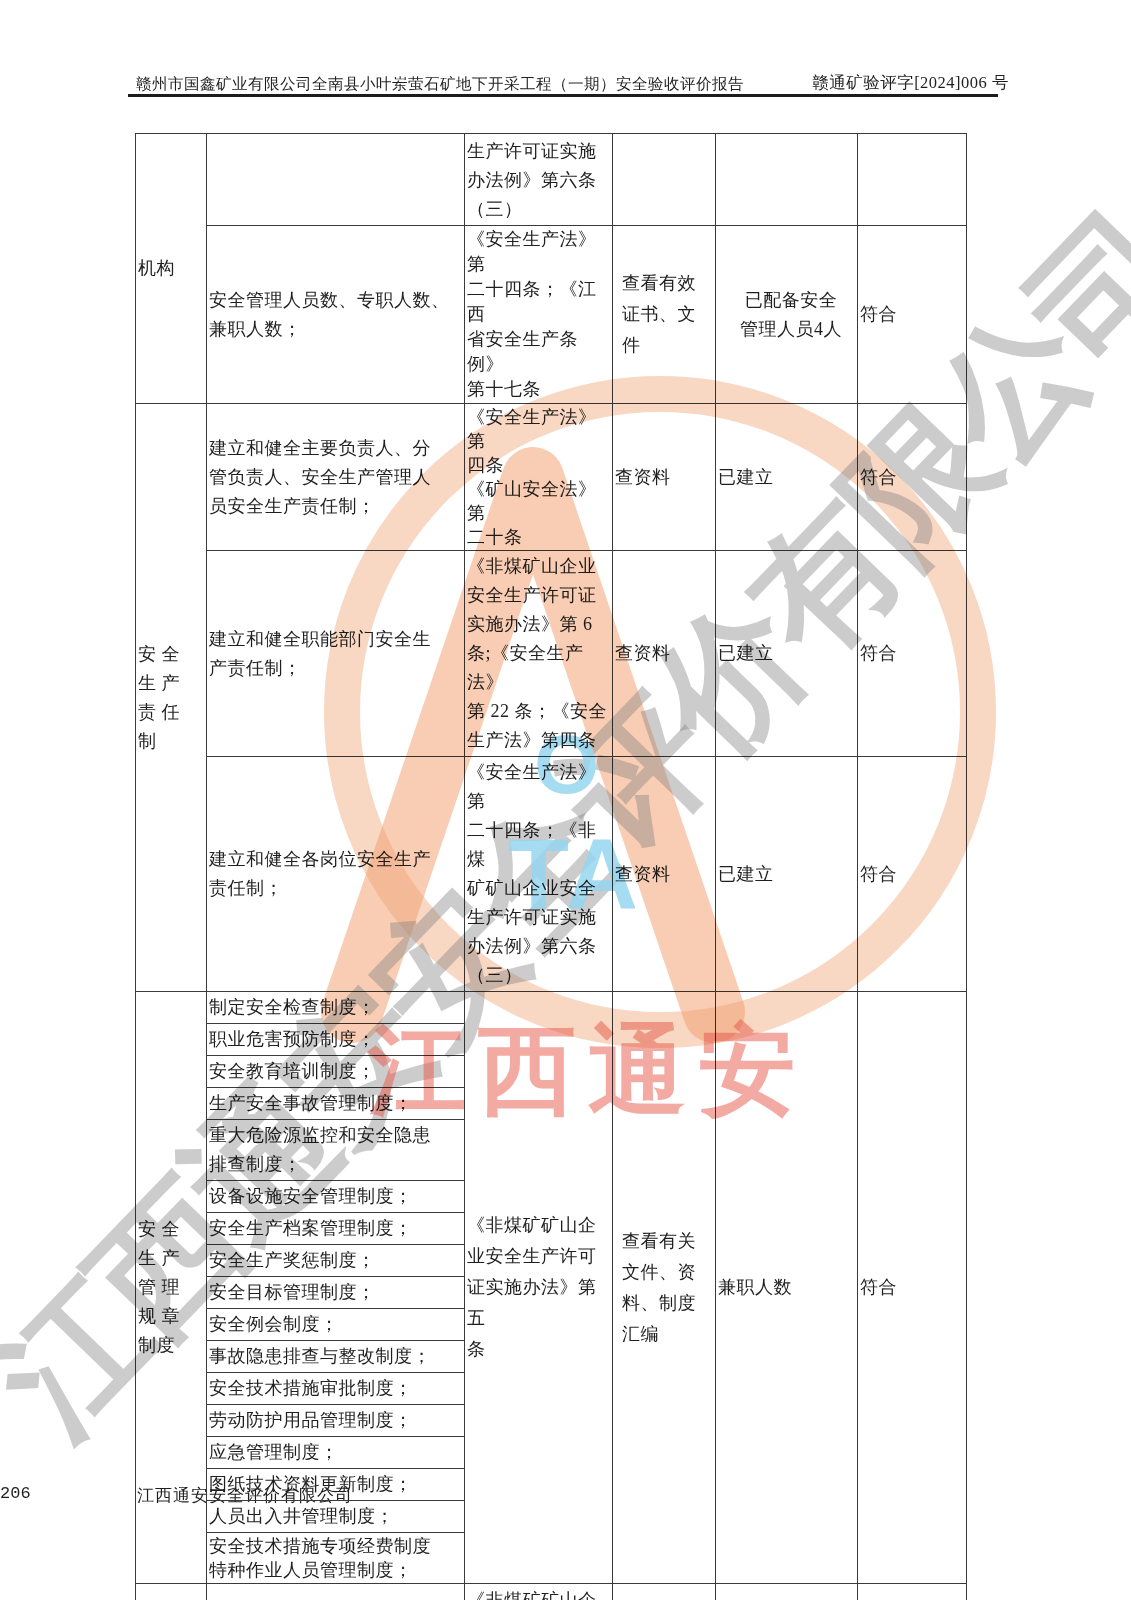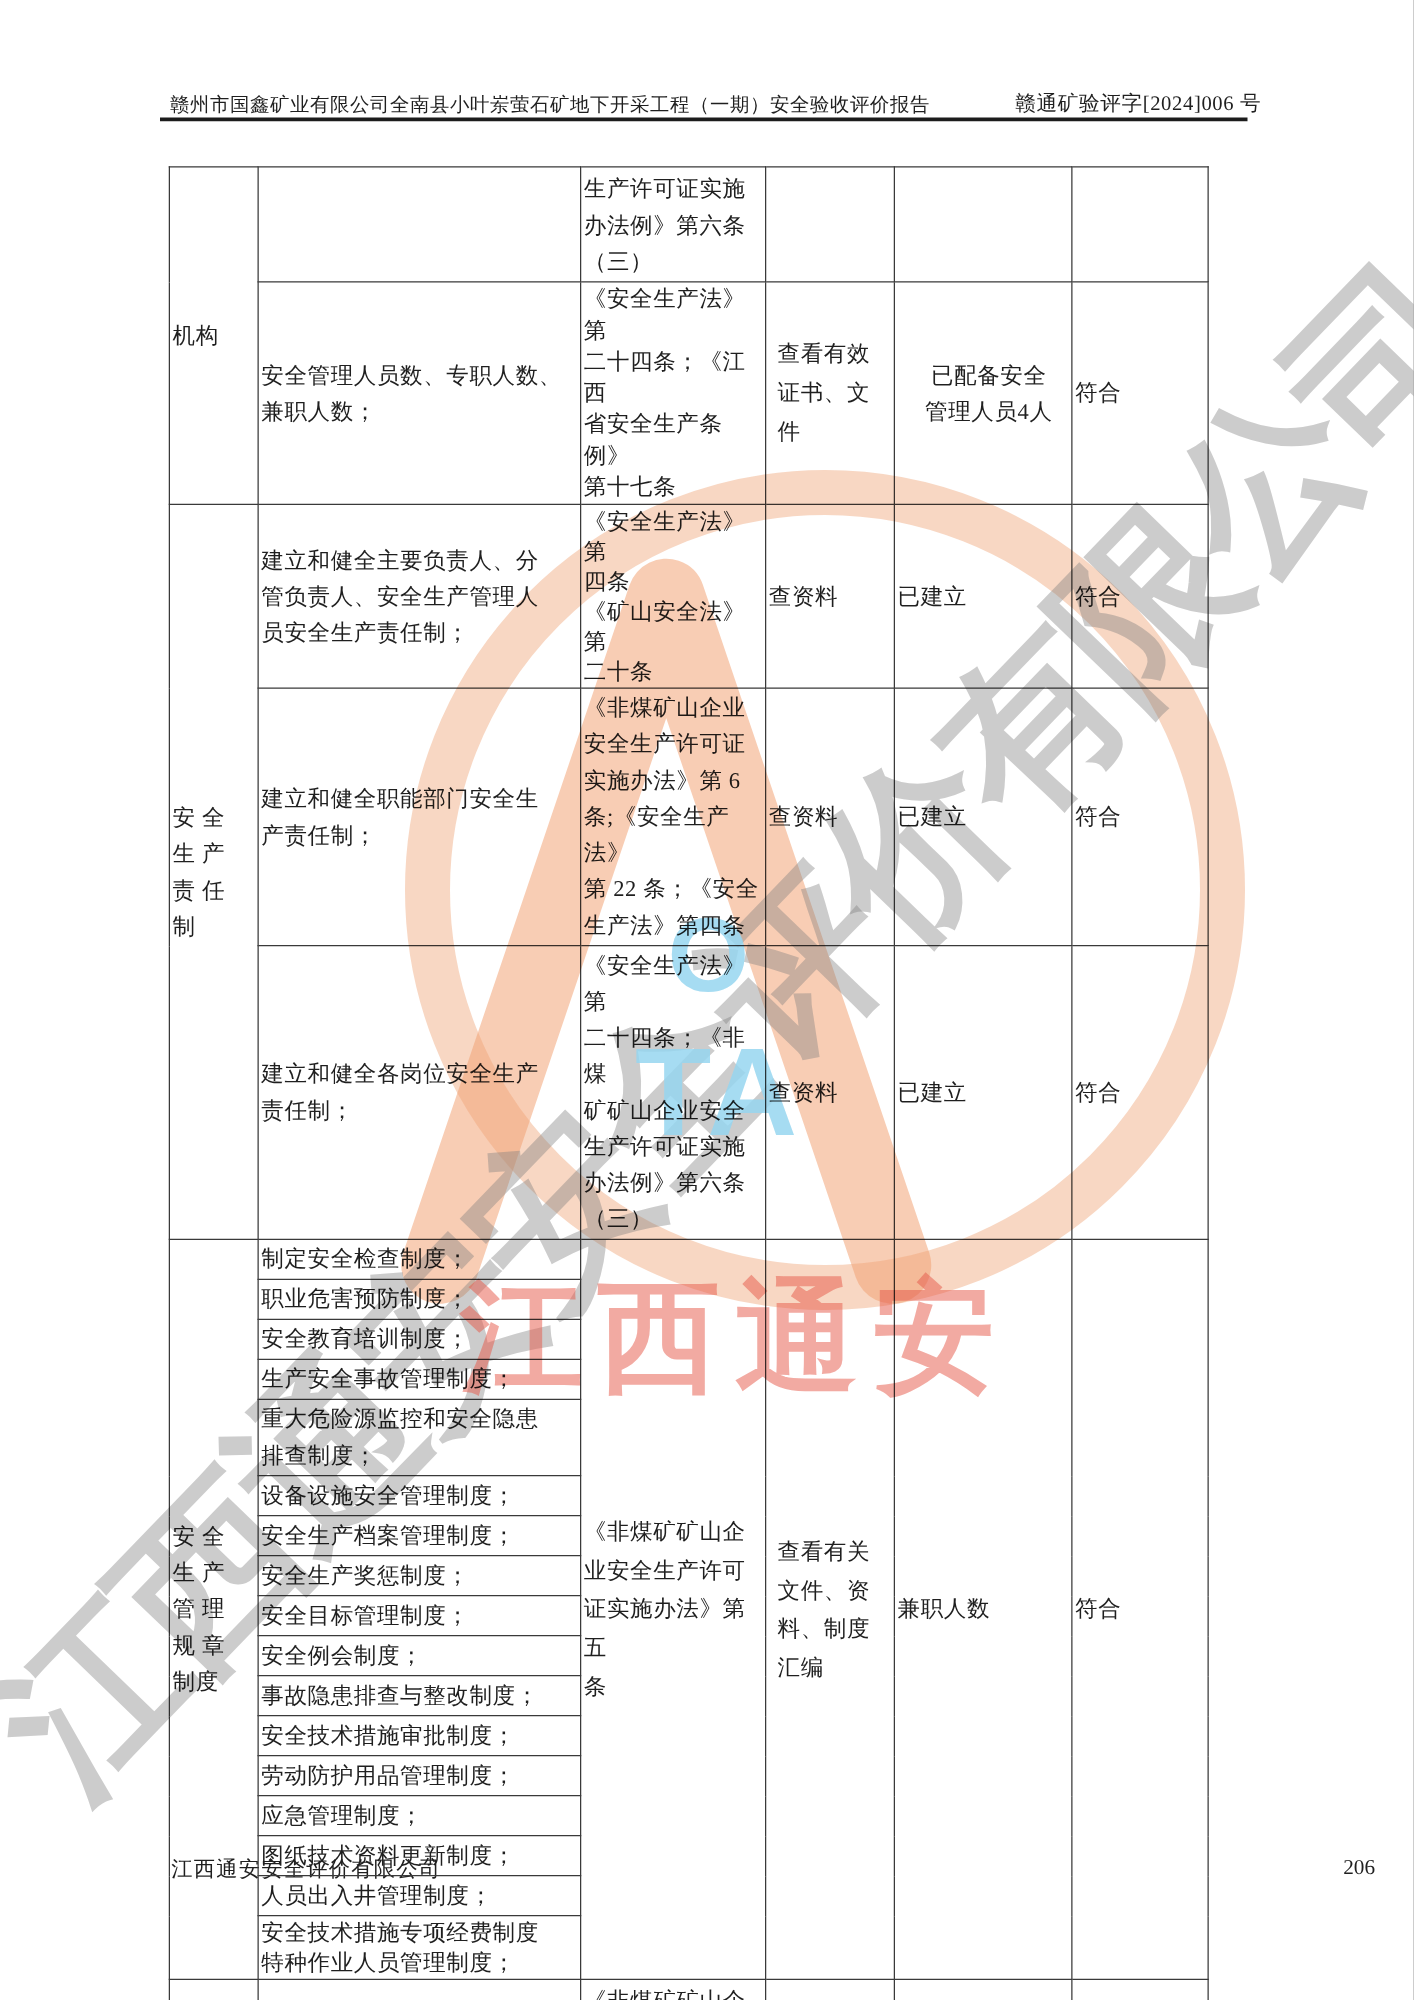--- a/index.html
+++ b/index.html
@@ -9,21 +9,21 @@
     background:#ffffff; overflow:hidden;
     font-family:"Liberation Serif","DejaVu Serif",serif;
     color:#1f1f1f;
   }
   
   .hdr-left  { position:absolute; left:136px; top:74px; font-size:15.5px; letter-spacing:.5px; white-space:nowrap; }
   .hdr-right { position:absolute; right:122px; top:72px; font-size:16.5px; letter-spacing:.5px; white-space:nowrap; }
   .hdr-rule  { position:absolute; left:128px; top:94px; width:870px; height:3px; background:#1c1c1c; }
   
   .ftr-company { position:absolute; left:137px; top:1484px; font-size:17px; letter-spacing:1px; }
-  .ftr-page    { position:absolute; left:0; top:1484px; width:1100px; text-align:right; font-size:17px; }
+  .ftr-page    { position:absolute; left:0; top:1484px; width:1100px; text-align:left; font-size:17px;font-family:Liberation Mono, monospace; }
   
   table.doc {
     position:absolute; left:135px; top:133px; width:831px;
     border-collapse:collapse; table-layout:fixed; z-index:2;
   }
   table.doc td {
     border:1px solid #3a3a3a;
     font-size:18px; line-height:29px; letter-spacing:.5px;
     vertical-align:middle; text-align:left;
     white-space:pre-line; overflow:hidden;

